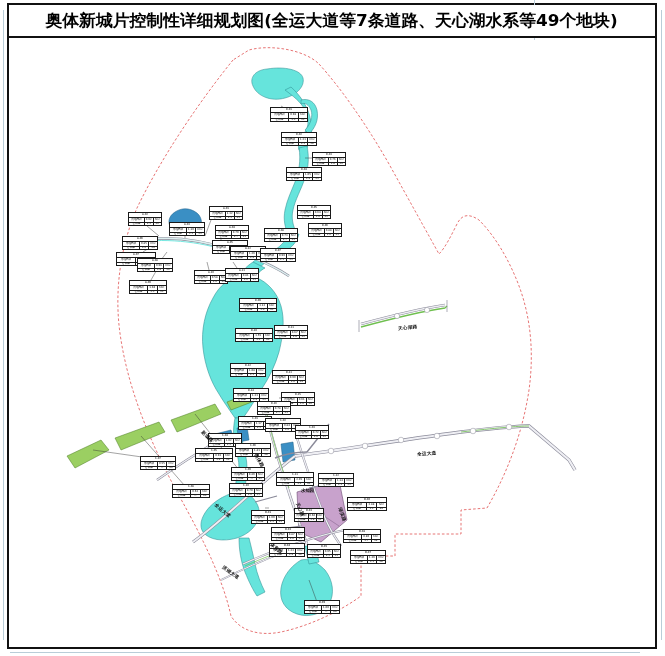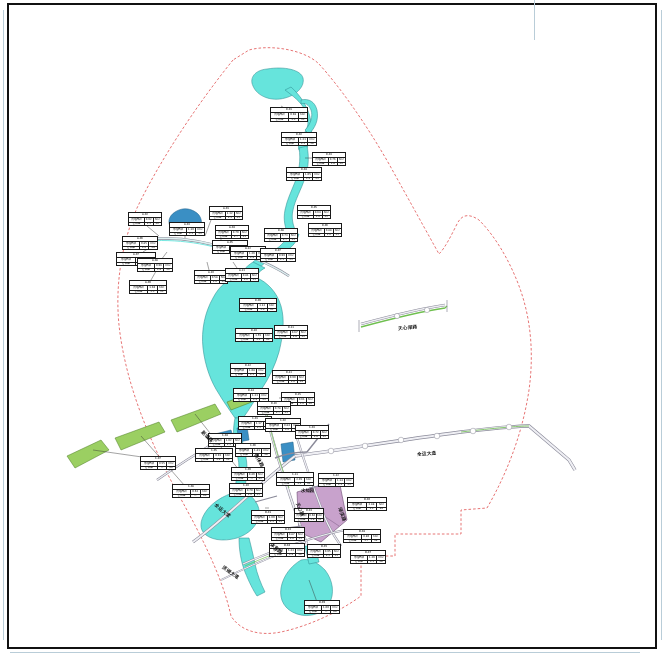--- a/index.html
+++ b/index.html
@@ -83,20 +83,23 @@
 
 <div id="page">
 
   <div id="frame-outer"></div>
 
   <div class="reg-v" style="left:3px;top:10px;height:630px;"></div>
   <div class="reg-v" style="left:661px;top:10px;height:630px;"></div>
   <div class="reg-v" style="left:534px;top:0px;height:44px;"></div>
   <div class="reg-h" style="left:10px;top:652px;width:630px;"></div>
 
+  <div id="title-bar">
+    <div id="title-text">奥体新城片控制性详细规划图(全运大道等7条道路、天心湖水系等49个地块)</div>
+  </div>
 
   <div id="map-wrap">
 
     <svg id="map-svg" width="646" height="607" viewBox="0 0 646 607">
 
       <defs>
         <marker id="dot" markerWidth="3" markerHeight="3" refX="1.5" refY="1.5">
           <circle cx="1.5" cy="1.5" r="1.2" fill="none" stroke="#8a8a99" stroke-width="0.5"></circle>
         </marker>
       </defs>

